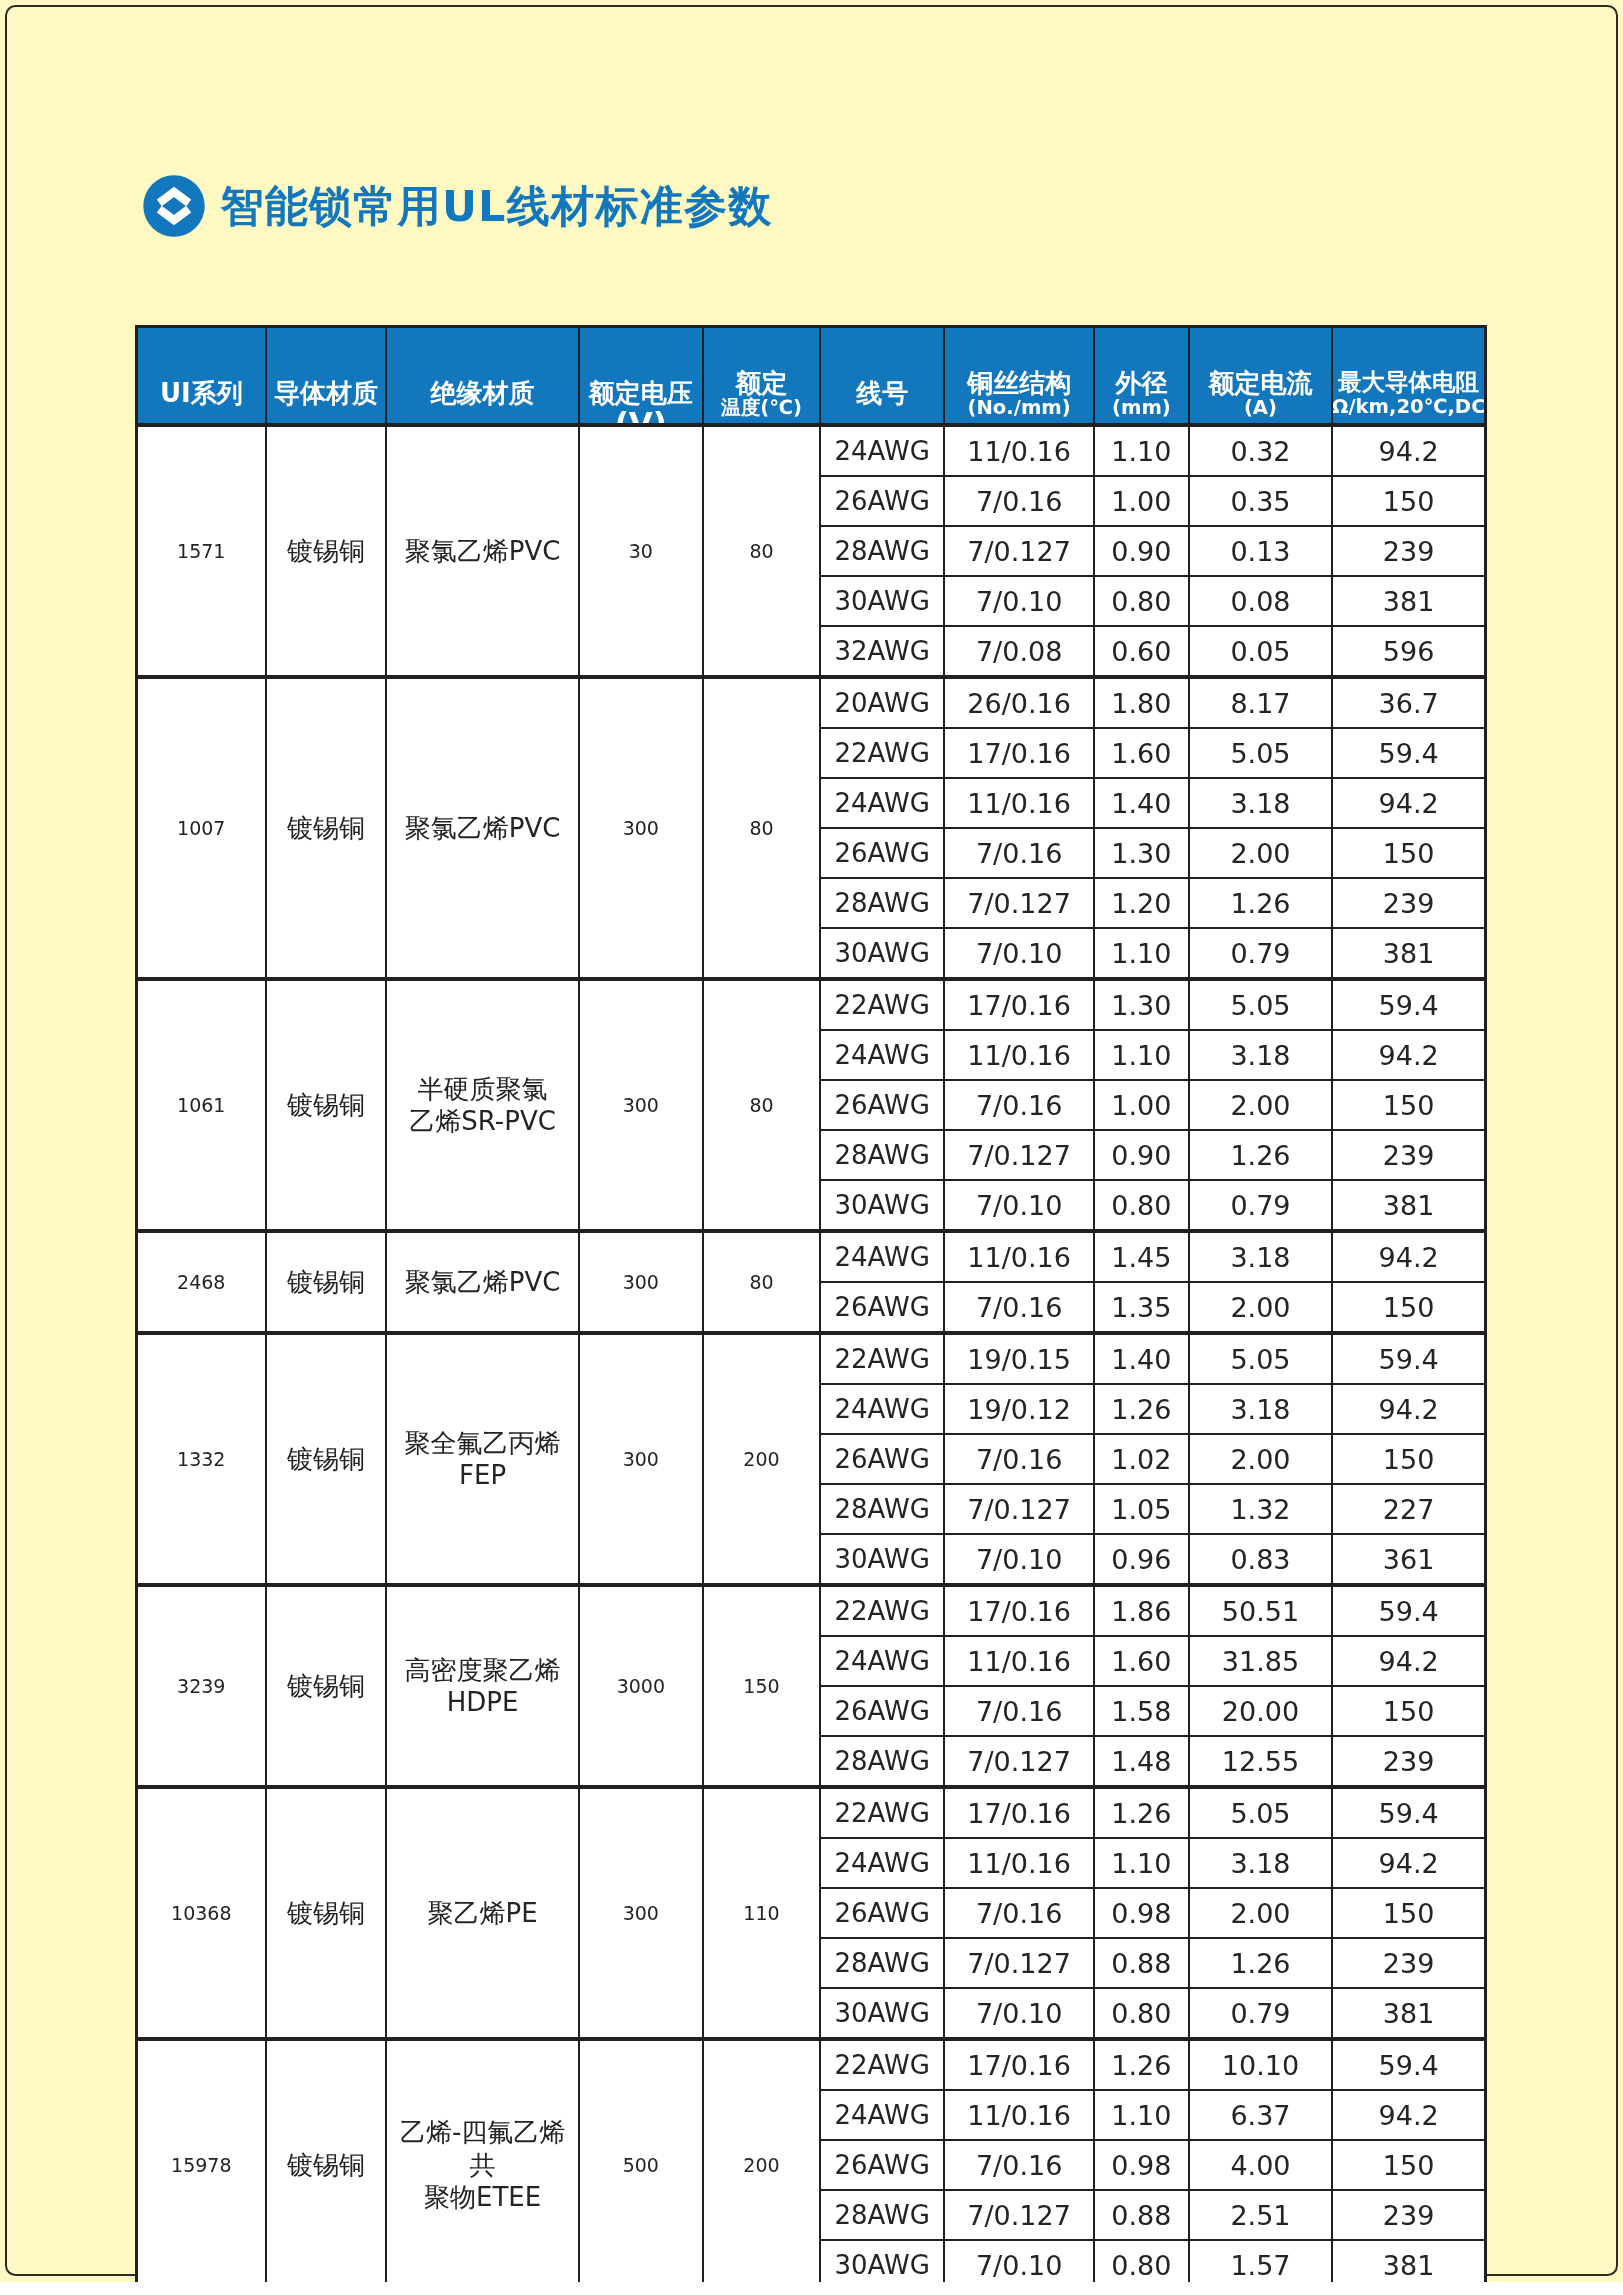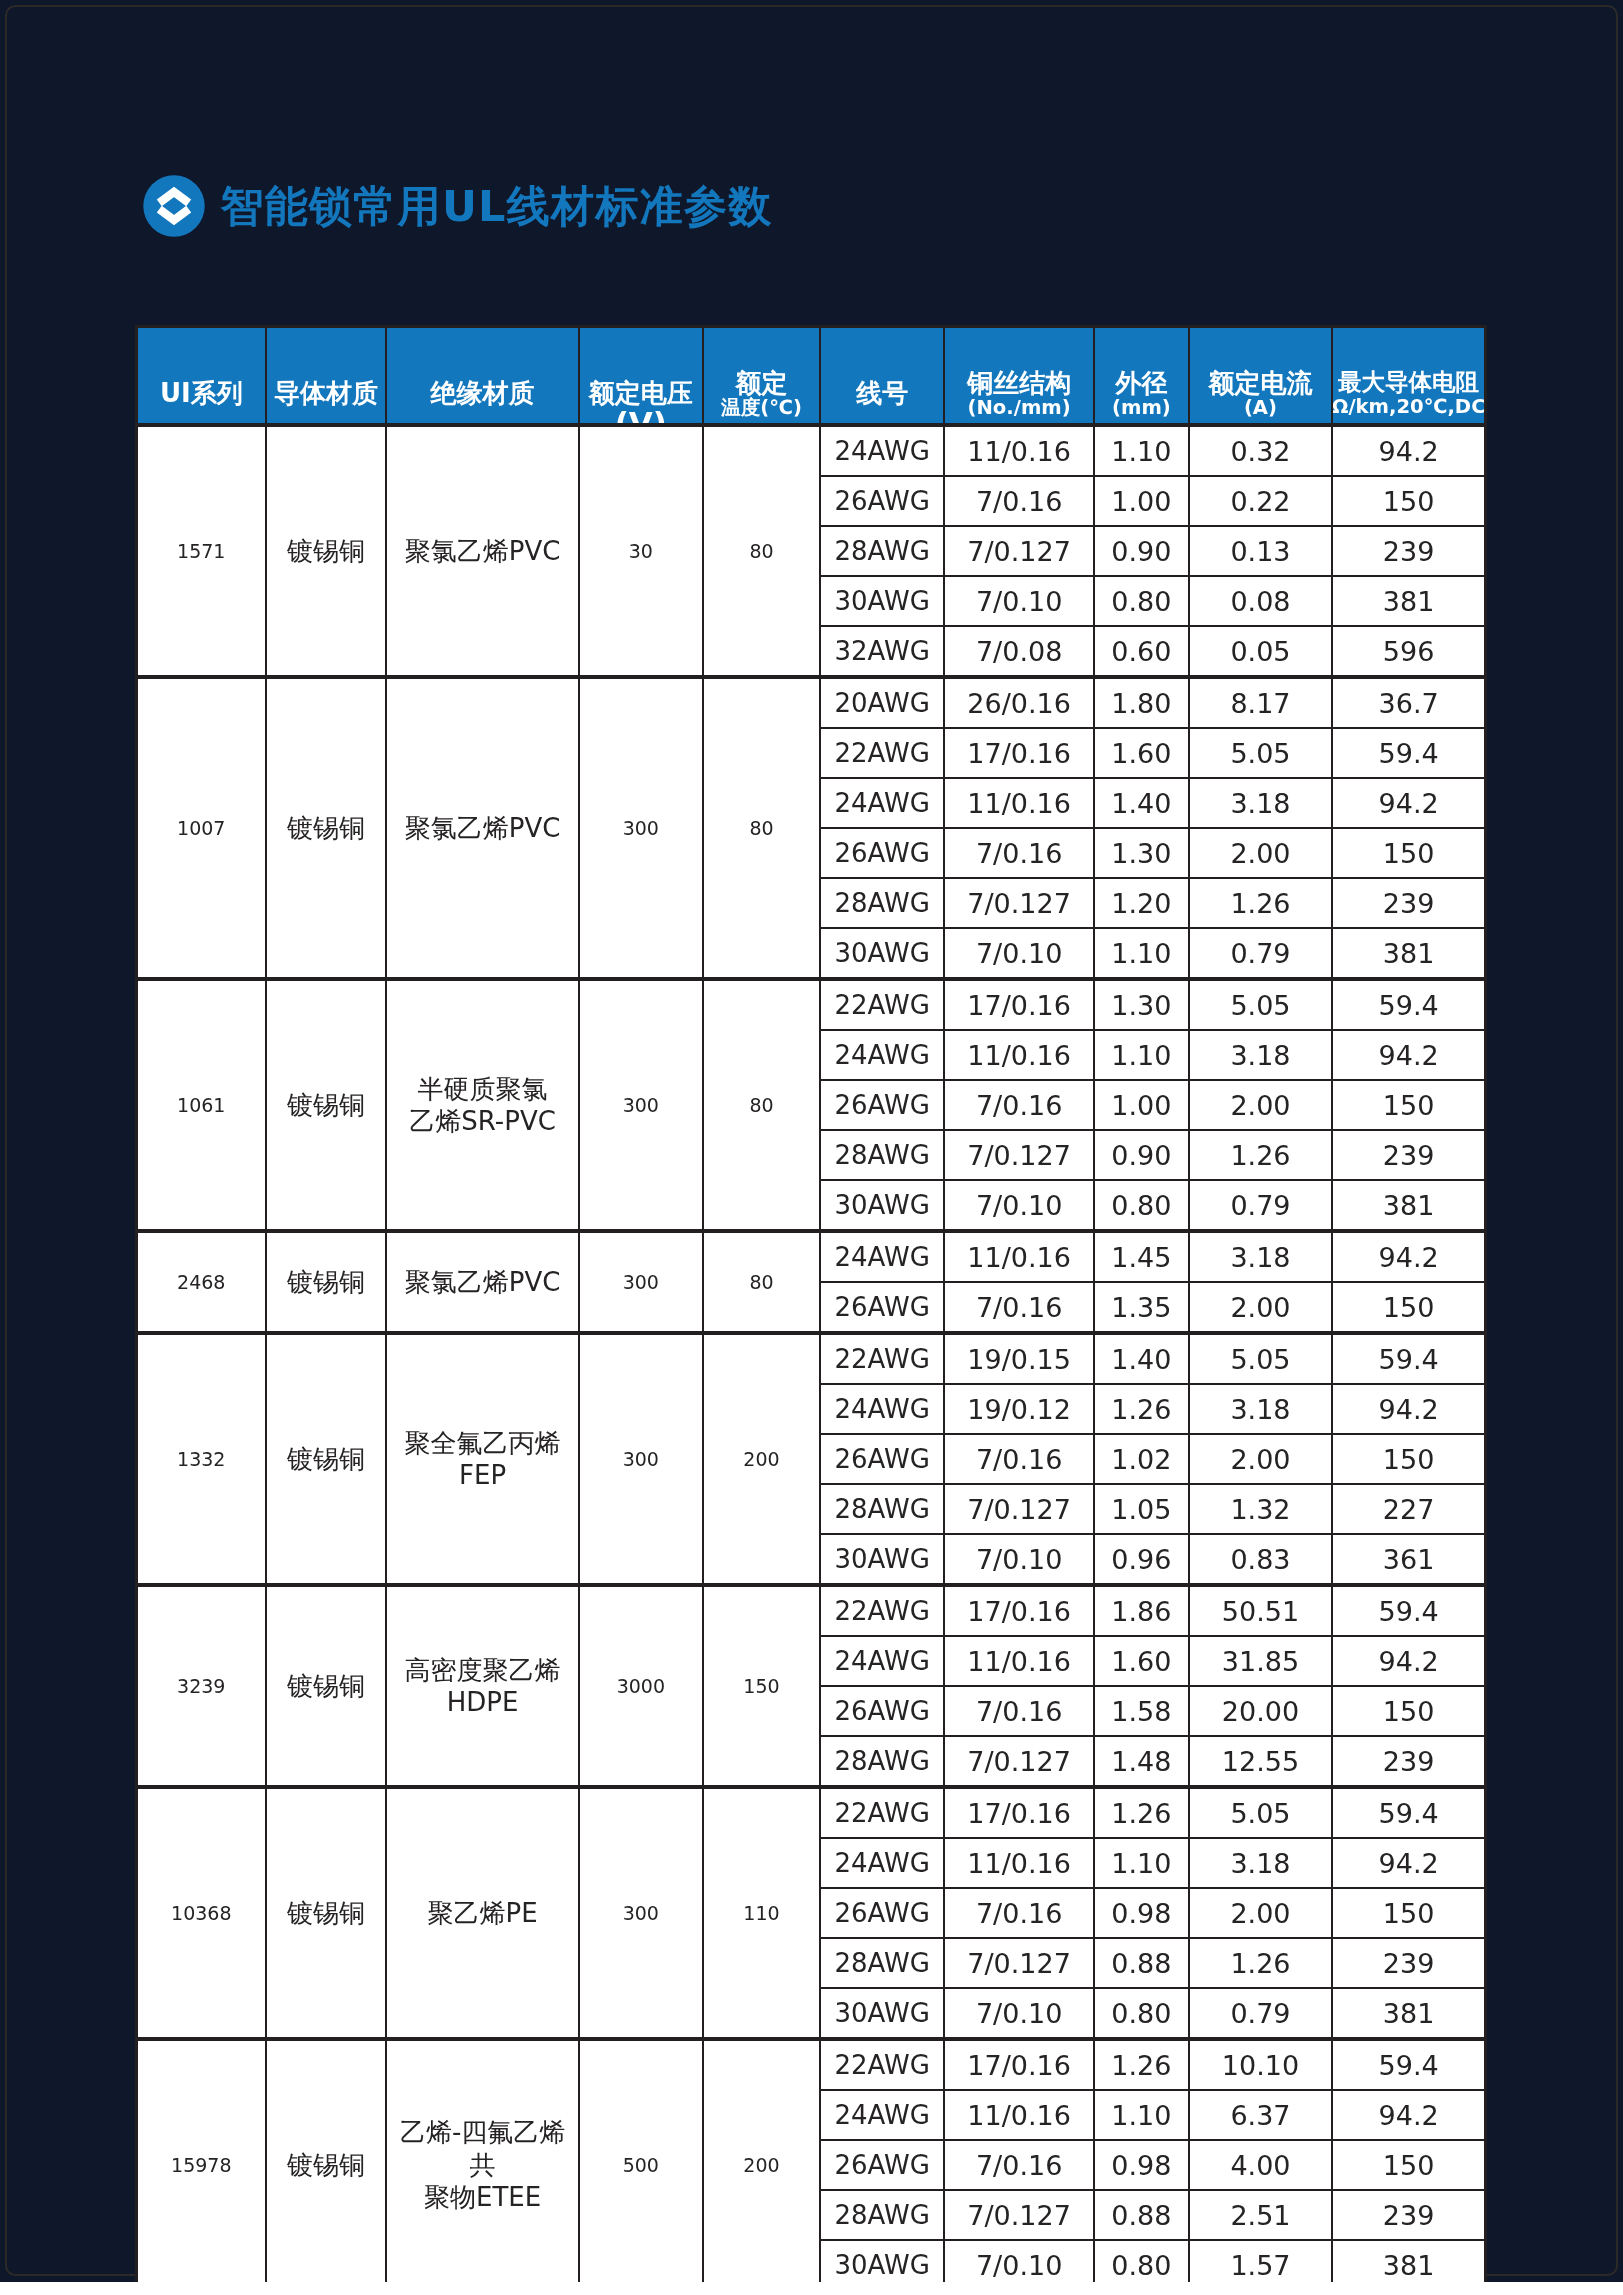--- a/index.html
+++ b/index.html
@@ -1,17 +1,17 @@
 <!DOCTYPE html>
 <html style="font-size:10.5px"><head>
 <meta charset="utf-8">
 <style>
   html,body{margin:0;padding:0;background:#ffffff;}
   body{font-family:"DejaVu Sans","Liberation Sans",sans-serif;}
-  .doc{position:relative;width:1624px;height:2282px;background:#0f172a;overflow:hidden;}
+  .doc{position:relative;width:1624px;height:2282px;background:#fef9c3;overflow:hidden;}
   .page-border{position:absolute;left:5.2px;top:5.2px;right:6.5px;bottom:6.5px;
     border:2.6px solid #2b2a29;border-radius:10.5px;pointer-events:none;}
 
   
   .title-bar{position:absolute;left:142px;top:174px;display:flex;align-items:center;gap:14.4px;}
   .logo{width:64px;height:64px;flex:0 0 auto;}
   .page-title{font-size:43px;font-weight:bold;color:#1377bd;letter-spacing:1.3px;line-height:1;}
 
   
   .tbl-wrap{position:absolute;left:135px;top:325px;}
@@ -133,21 +133,21 @@
             <td class="awg-col">24AWG</td>
             <td class="num-col">11/0.16</td>
             <td class="num-col">1.10</td>
             <td class="num-col">0.32</td>
             <td class="num-col">94.2</td>
           </tr>
           <tr>
             <td class="awg-col">26AWG</td>
             <td class="num-col">7/0.16</td>
             <td class="num-col">1.00</td>
-            <td class="num-col">0.22</td>
+            <td class="num-col">0.35</td>
             <td class="num-col">150</td>
           </tr>
           <tr>
             <td class="awg-col">28AWG</td>
             <td class="num-col">7/0.127</td>
             <td class="num-col">0.90</td>
             <td class="num-col">0.13</td>
             <td class="num-col">239</td>
           </tr>
           <tr>

